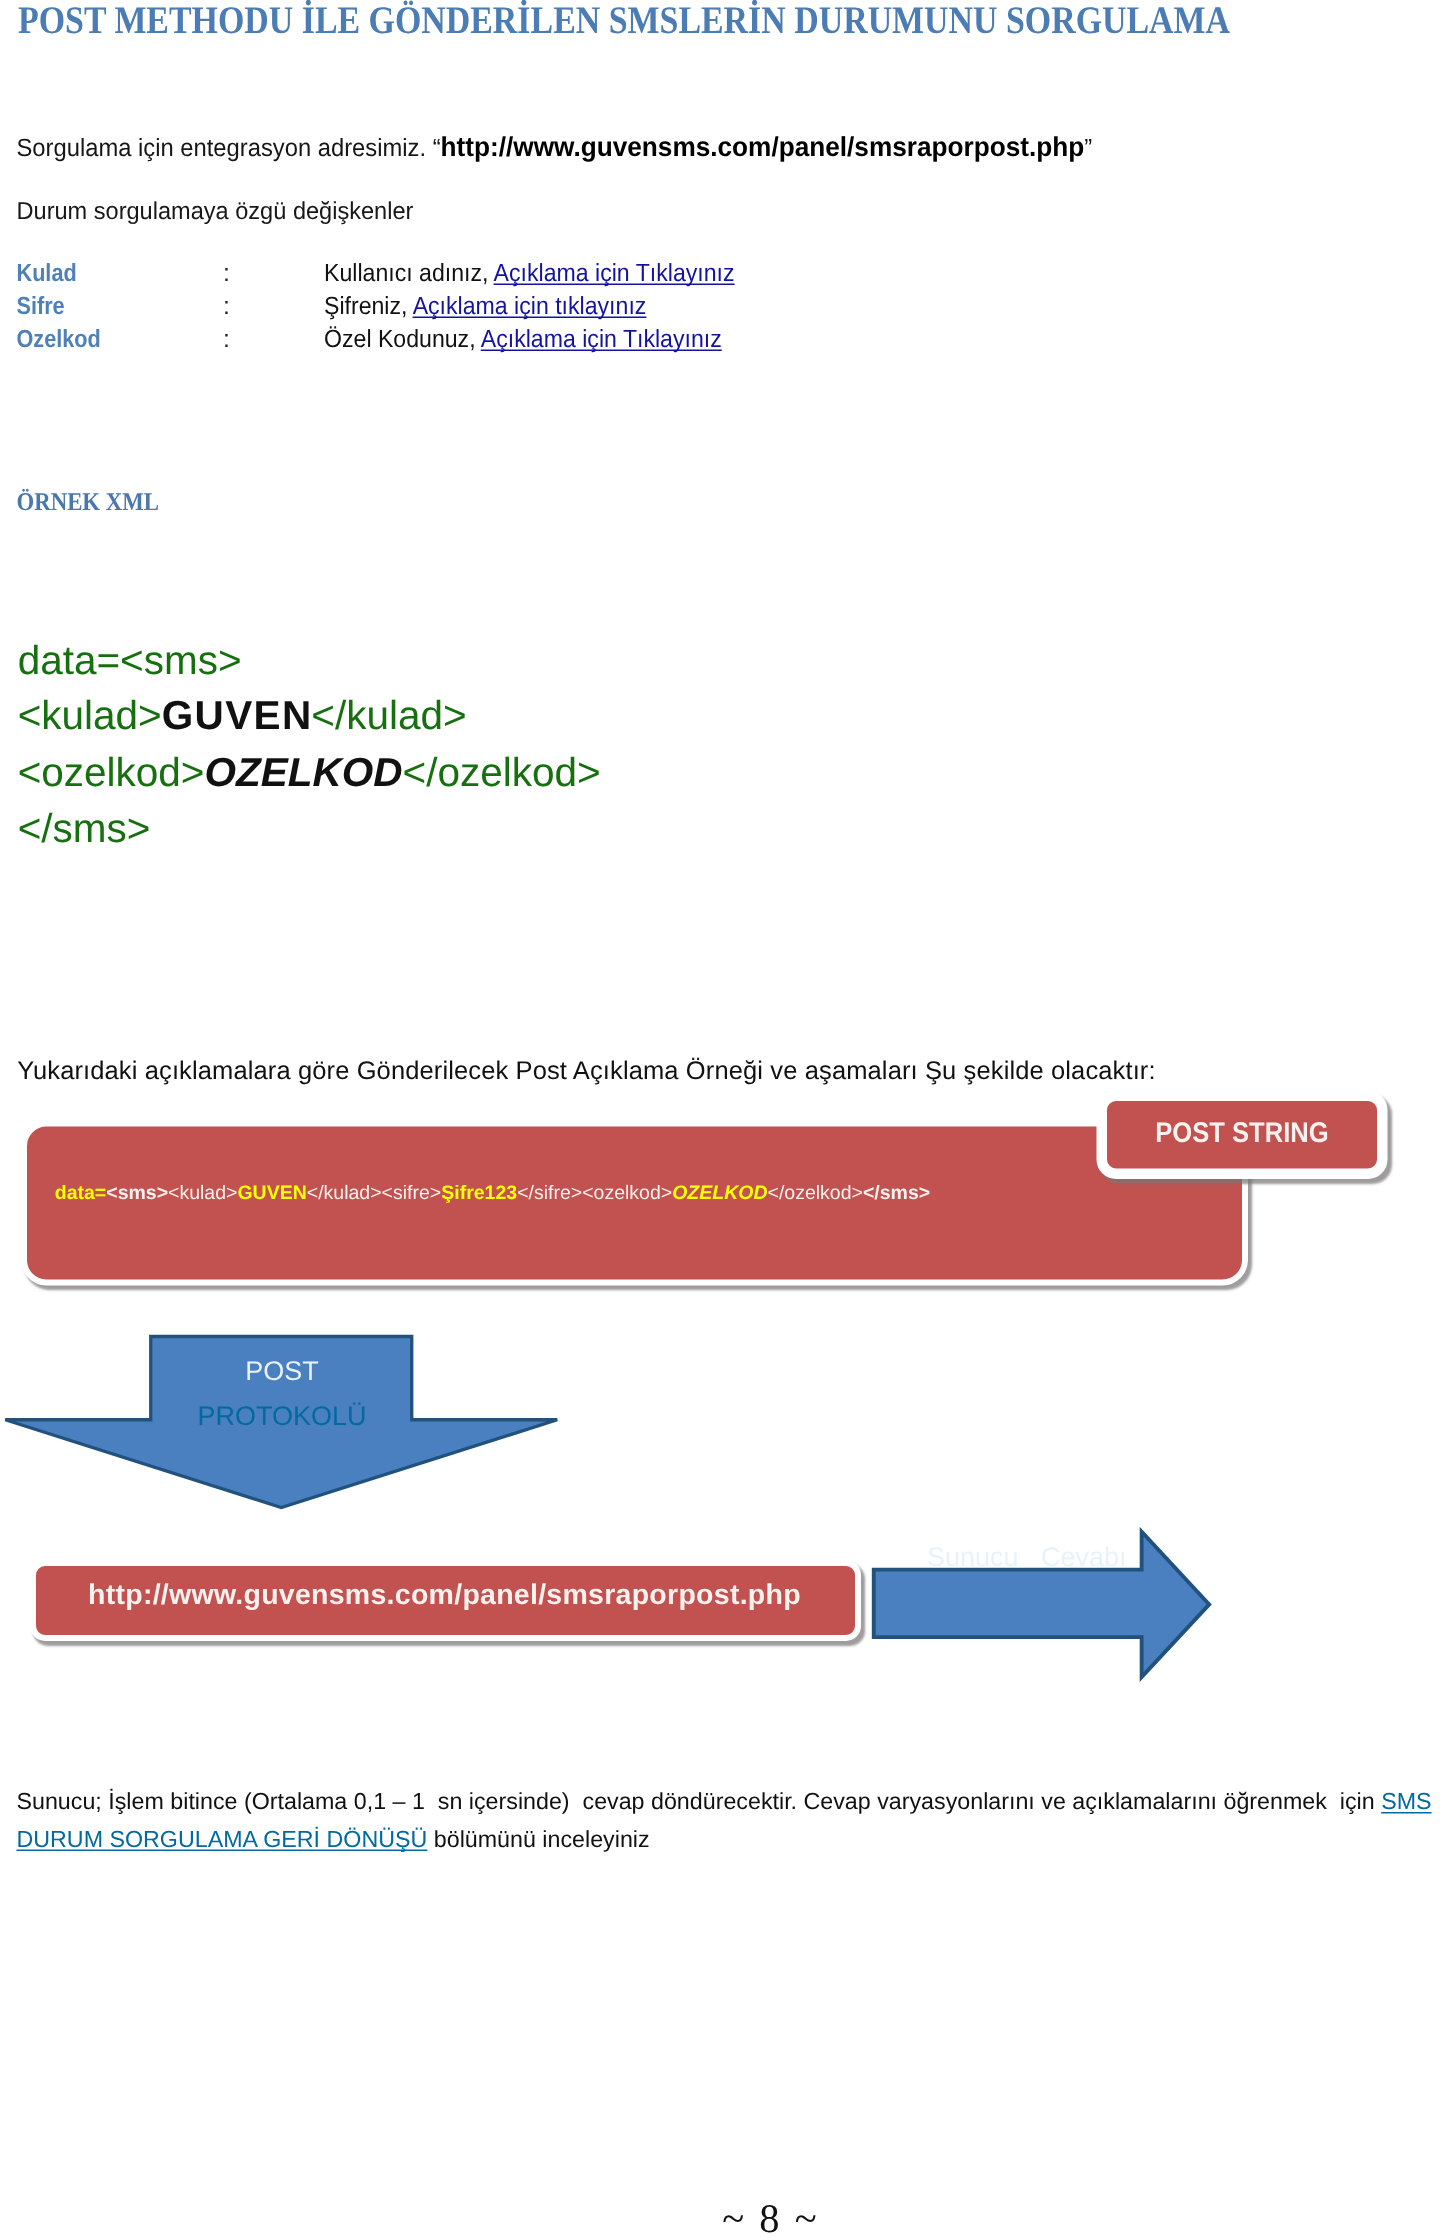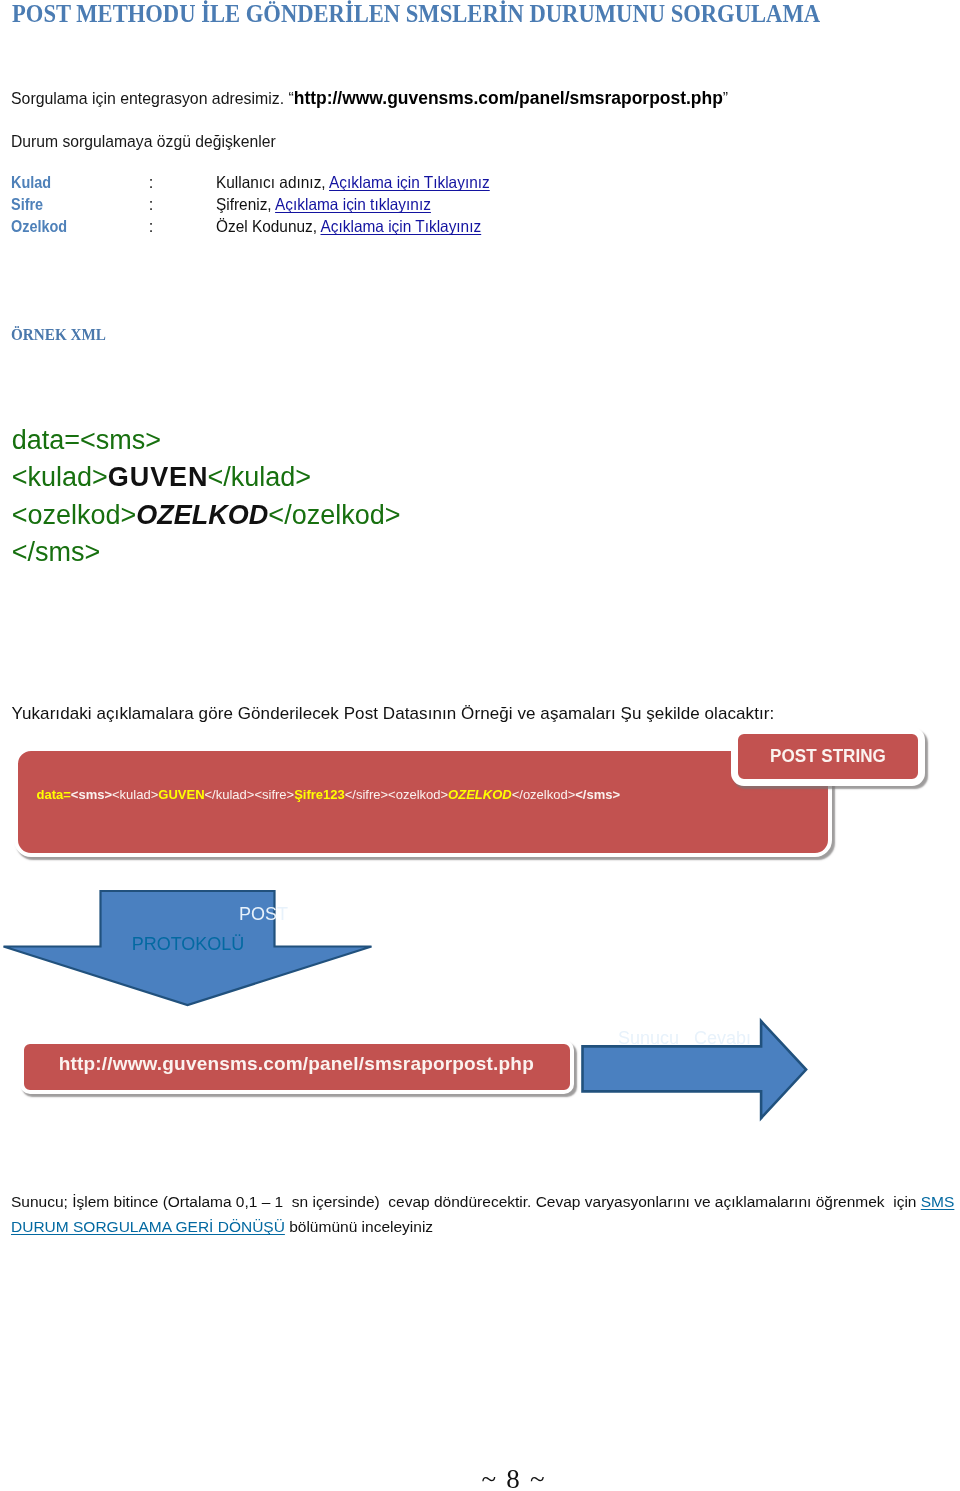--- a/index.html
+++ b/index.html
@@ -63,21 +63,21 @@
   #post-tag{left:730.8px;top:726.9px;width:193.9px;height:58.7px;background:#c25250;
             border:7px solid #fff;border-radius:13px;box-sizing:border-box;
             box-shadow:2.5px 3px 1.6px rgba(120,118,118,.72);}
   #post-tag-label{left:730.8px;top:745.5px;width:193.9px;height:20px;
                   text-align:center;font-size:19px;font-weight:bold;color:#fbf2ef;
                   line-height:20px;font-family:"Liberation Sans",sans-serif;
                   transform:scaleX(0.898);transform-origin:50% 0;}
 
   
   #down-arrow{left:0px;top:884px;width:380px;height:128px;}
-  #down-arrow-l1{left:88px;top:905.4px;width:200px;text-align:right;font-size:18px;
+  #down-arrow-l1{left:88px;top:905.4px;width:200px;text-align:center;font-size:18px;
                  line-height:18px;color:#e8f2fb;}
   #down-arrow-l2{left:88px;top:935.4px;width:200px;text-align:center;font-size:18px;
                  line-height:18px;color:#0369a1;}
 
   
   #url-box{left:19.5px;top:1039.5px;width:554px;height:54px;background:#c25250;
            border:4.3px solid #fff;border-radius:10px;box-sizing:border-box;
            box-shadow:2.5px 3px 1.6px rgba(120,118,118,.72);}
   #url-box-label{left:23.8px;top:1054.3px;width:545px;height:19px;line-height:19px;
                  text-align:center;font-size:19px;font-weight:bold;color:#fbf2ef;
@@ -130,21 +130,21 @@
 
   <div class="abs" id="xml-heading">ÖRNEK XML</div>
 
   <div class="abs" id="xml-block">
     <div><span>data=&lt;sms&gt;</span></div>
     <div><span>&lt;kulad&gt;</span><span class="bold">GUVEN</span><span>&lt;/kulad&gt;</span></div>
     <div><span>&lt;ozelkod&gt;</span><span class="bolditalic">OZELKOD</span><span>&lt;/ozelkod&gt;</span></div>
     <div><span>&lt;/sms&gt;</span></div>
   </div>
 
-  <div class="abs" id="flow-caption">Yukarıdaki açıklamalara göre Gönderilecek Post Datasının Örneği ve aşamaları Şu şekilde olacaktır:</div>
+  <div class="abs" id="flow-caption">Yukarıdaki açıklamalara göre Gönderilecek Post Açıklama Örneği ve aşamaları Şu şekilde olacaktır:</div>
 
   <div class="abs" id="post-box"></div>
   <div class="abs" id="post-string-text"><span class="y">data=</span><span>&lt;sms&gt;</span><span class="w">&lt;kulad&gt;</span><span class="y">GUVEN</span><span class="w">&lt;/kulad&gt;&lt;sifre&gt;</span><span class="y">Şifre123</span><span class="w">&lt;/sifre&gt;&lt;ozelkod&gt;</span><span class="yi">OZELKOD</span><span class="w">&lt;/ozelkod&gt;</span><span>&lt;/sms&gt;</span></div>
 
   <div class="abs" id="post-tag"></div>
   <div class="abs" id="post-tag-label">POST STRING</div>
 
   <svg class="abs" id="down-arrow" viewBox="0 0 380 126" width="380" height="126">
     <polygon points="100.5,6 274.5,6 274.5,61.5 371.5,61.5 187.5,120 3.5,61.5 100.5,61.5" fill="#4a80c0" stroke="#21517d" stroke-width="2.2" stroke-linejoin="miter"></polygon>
   </svg>

